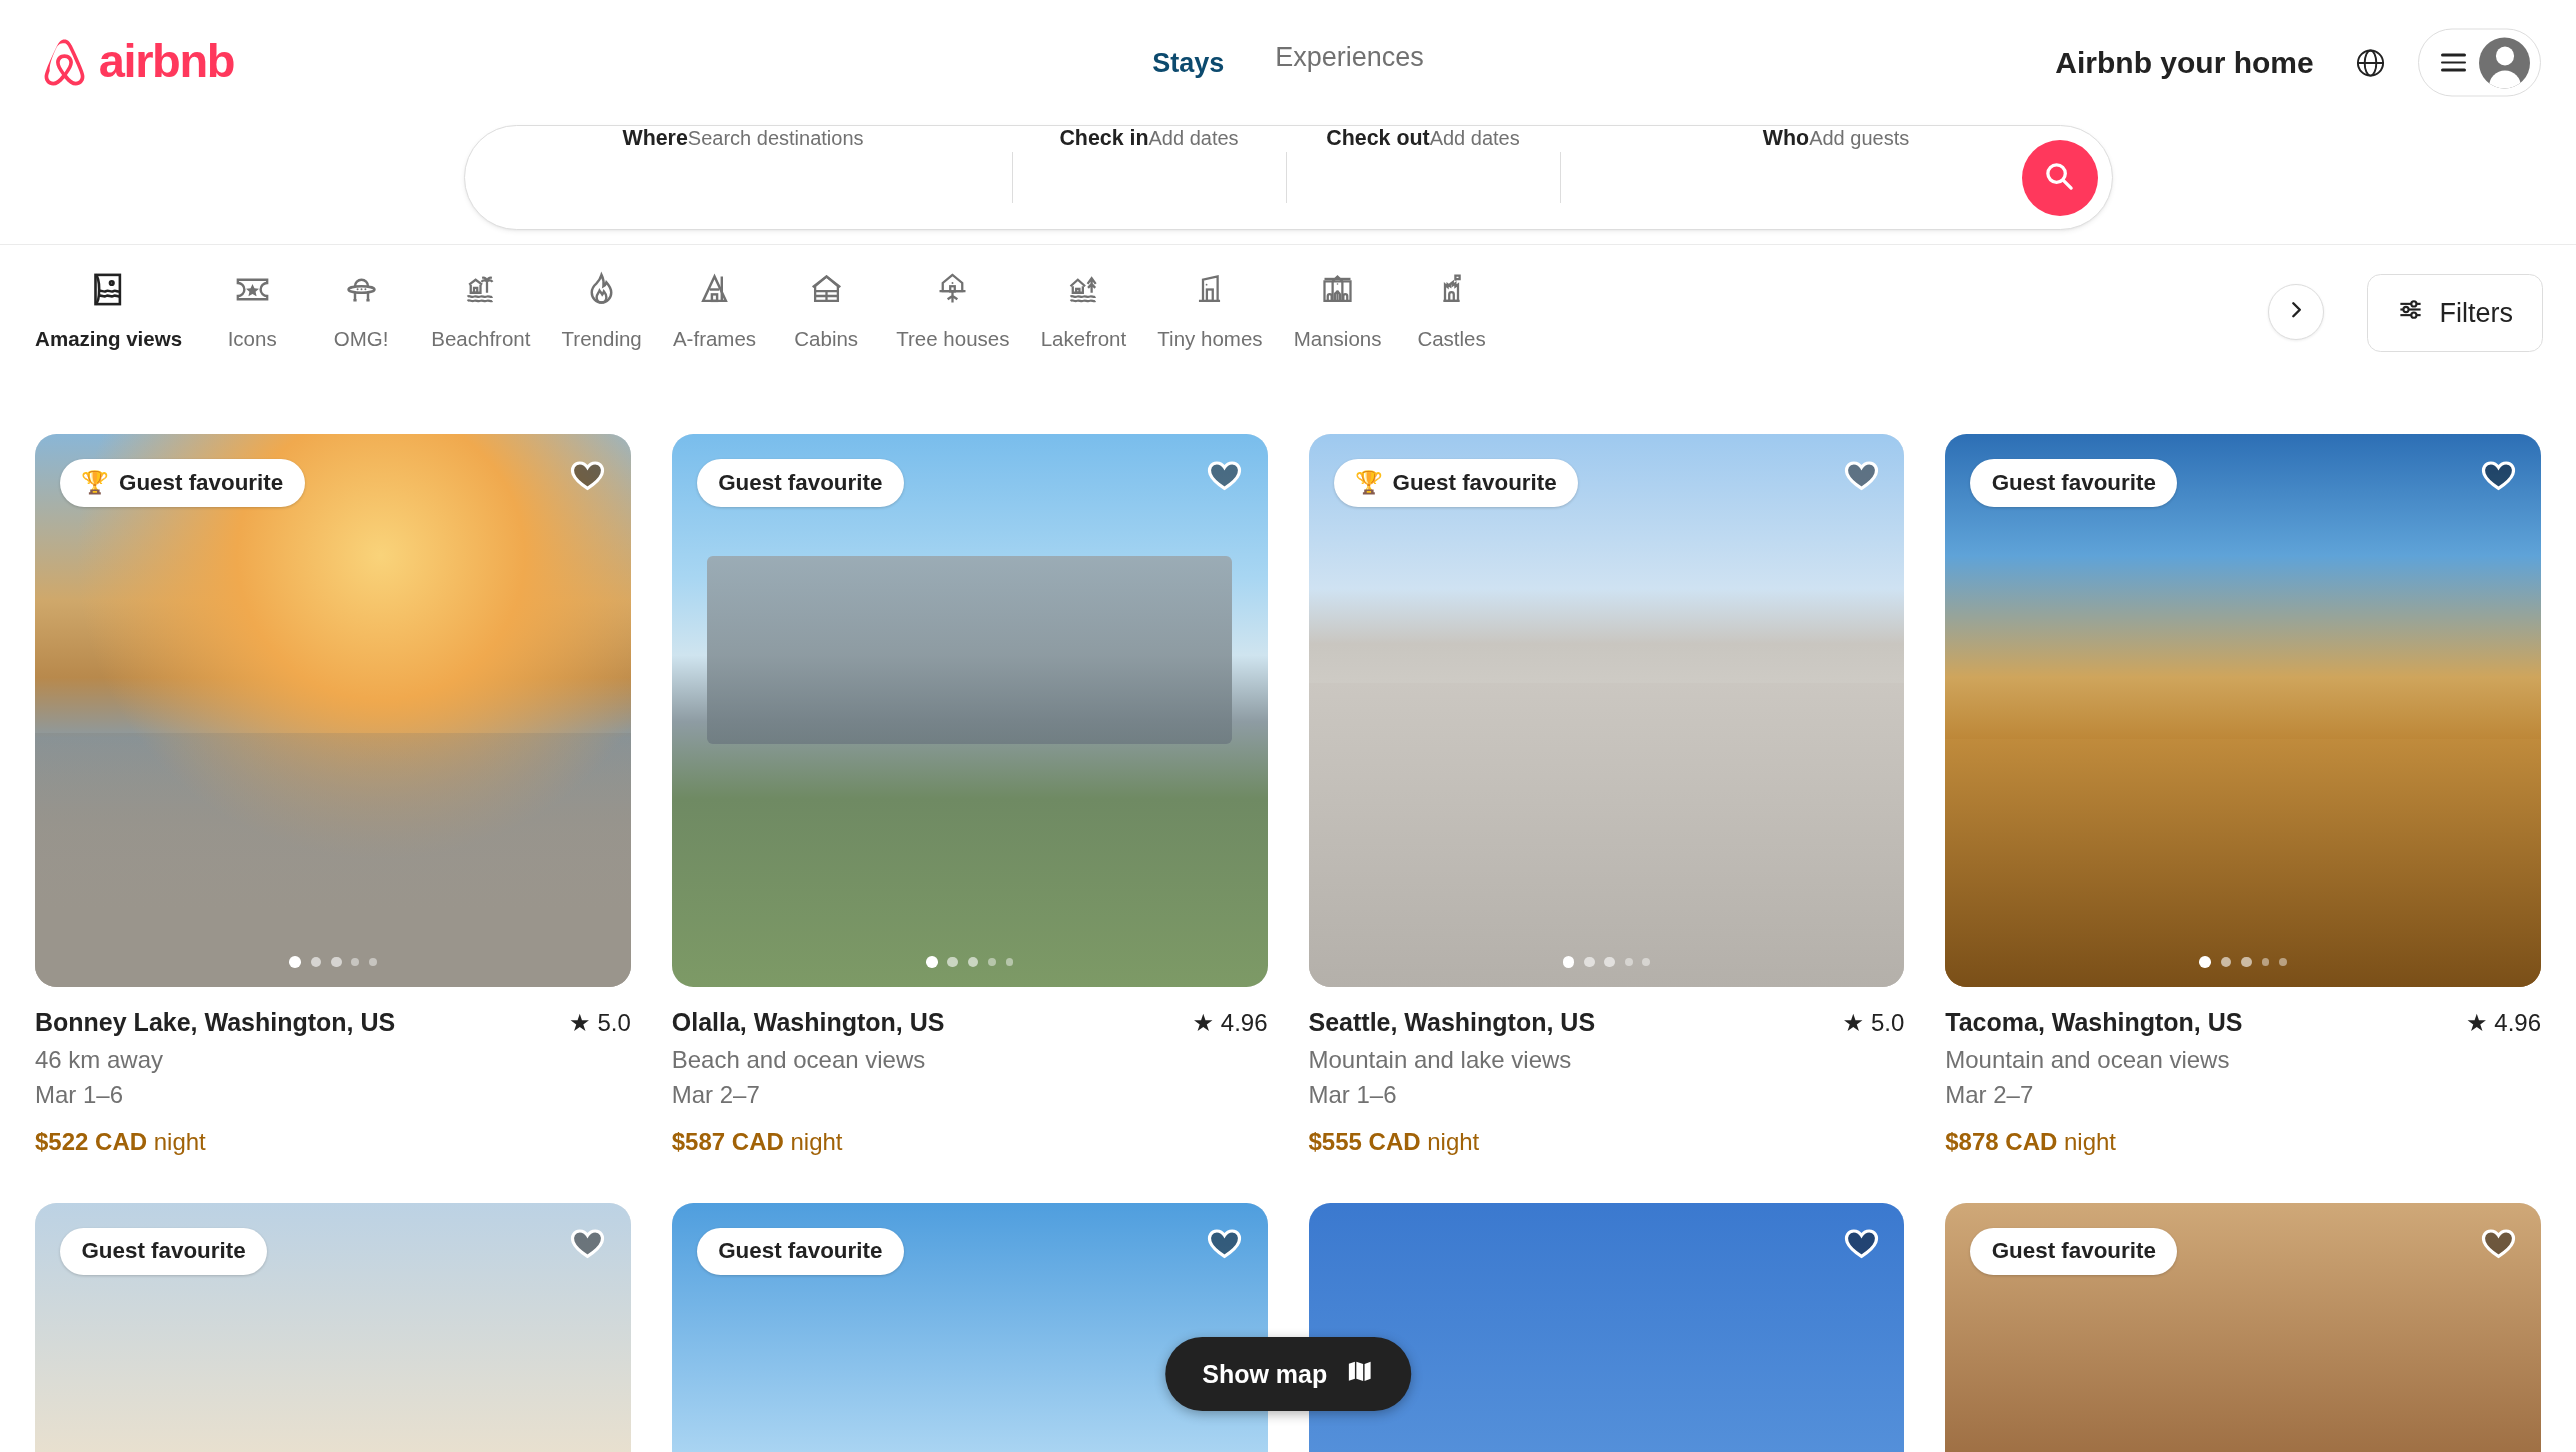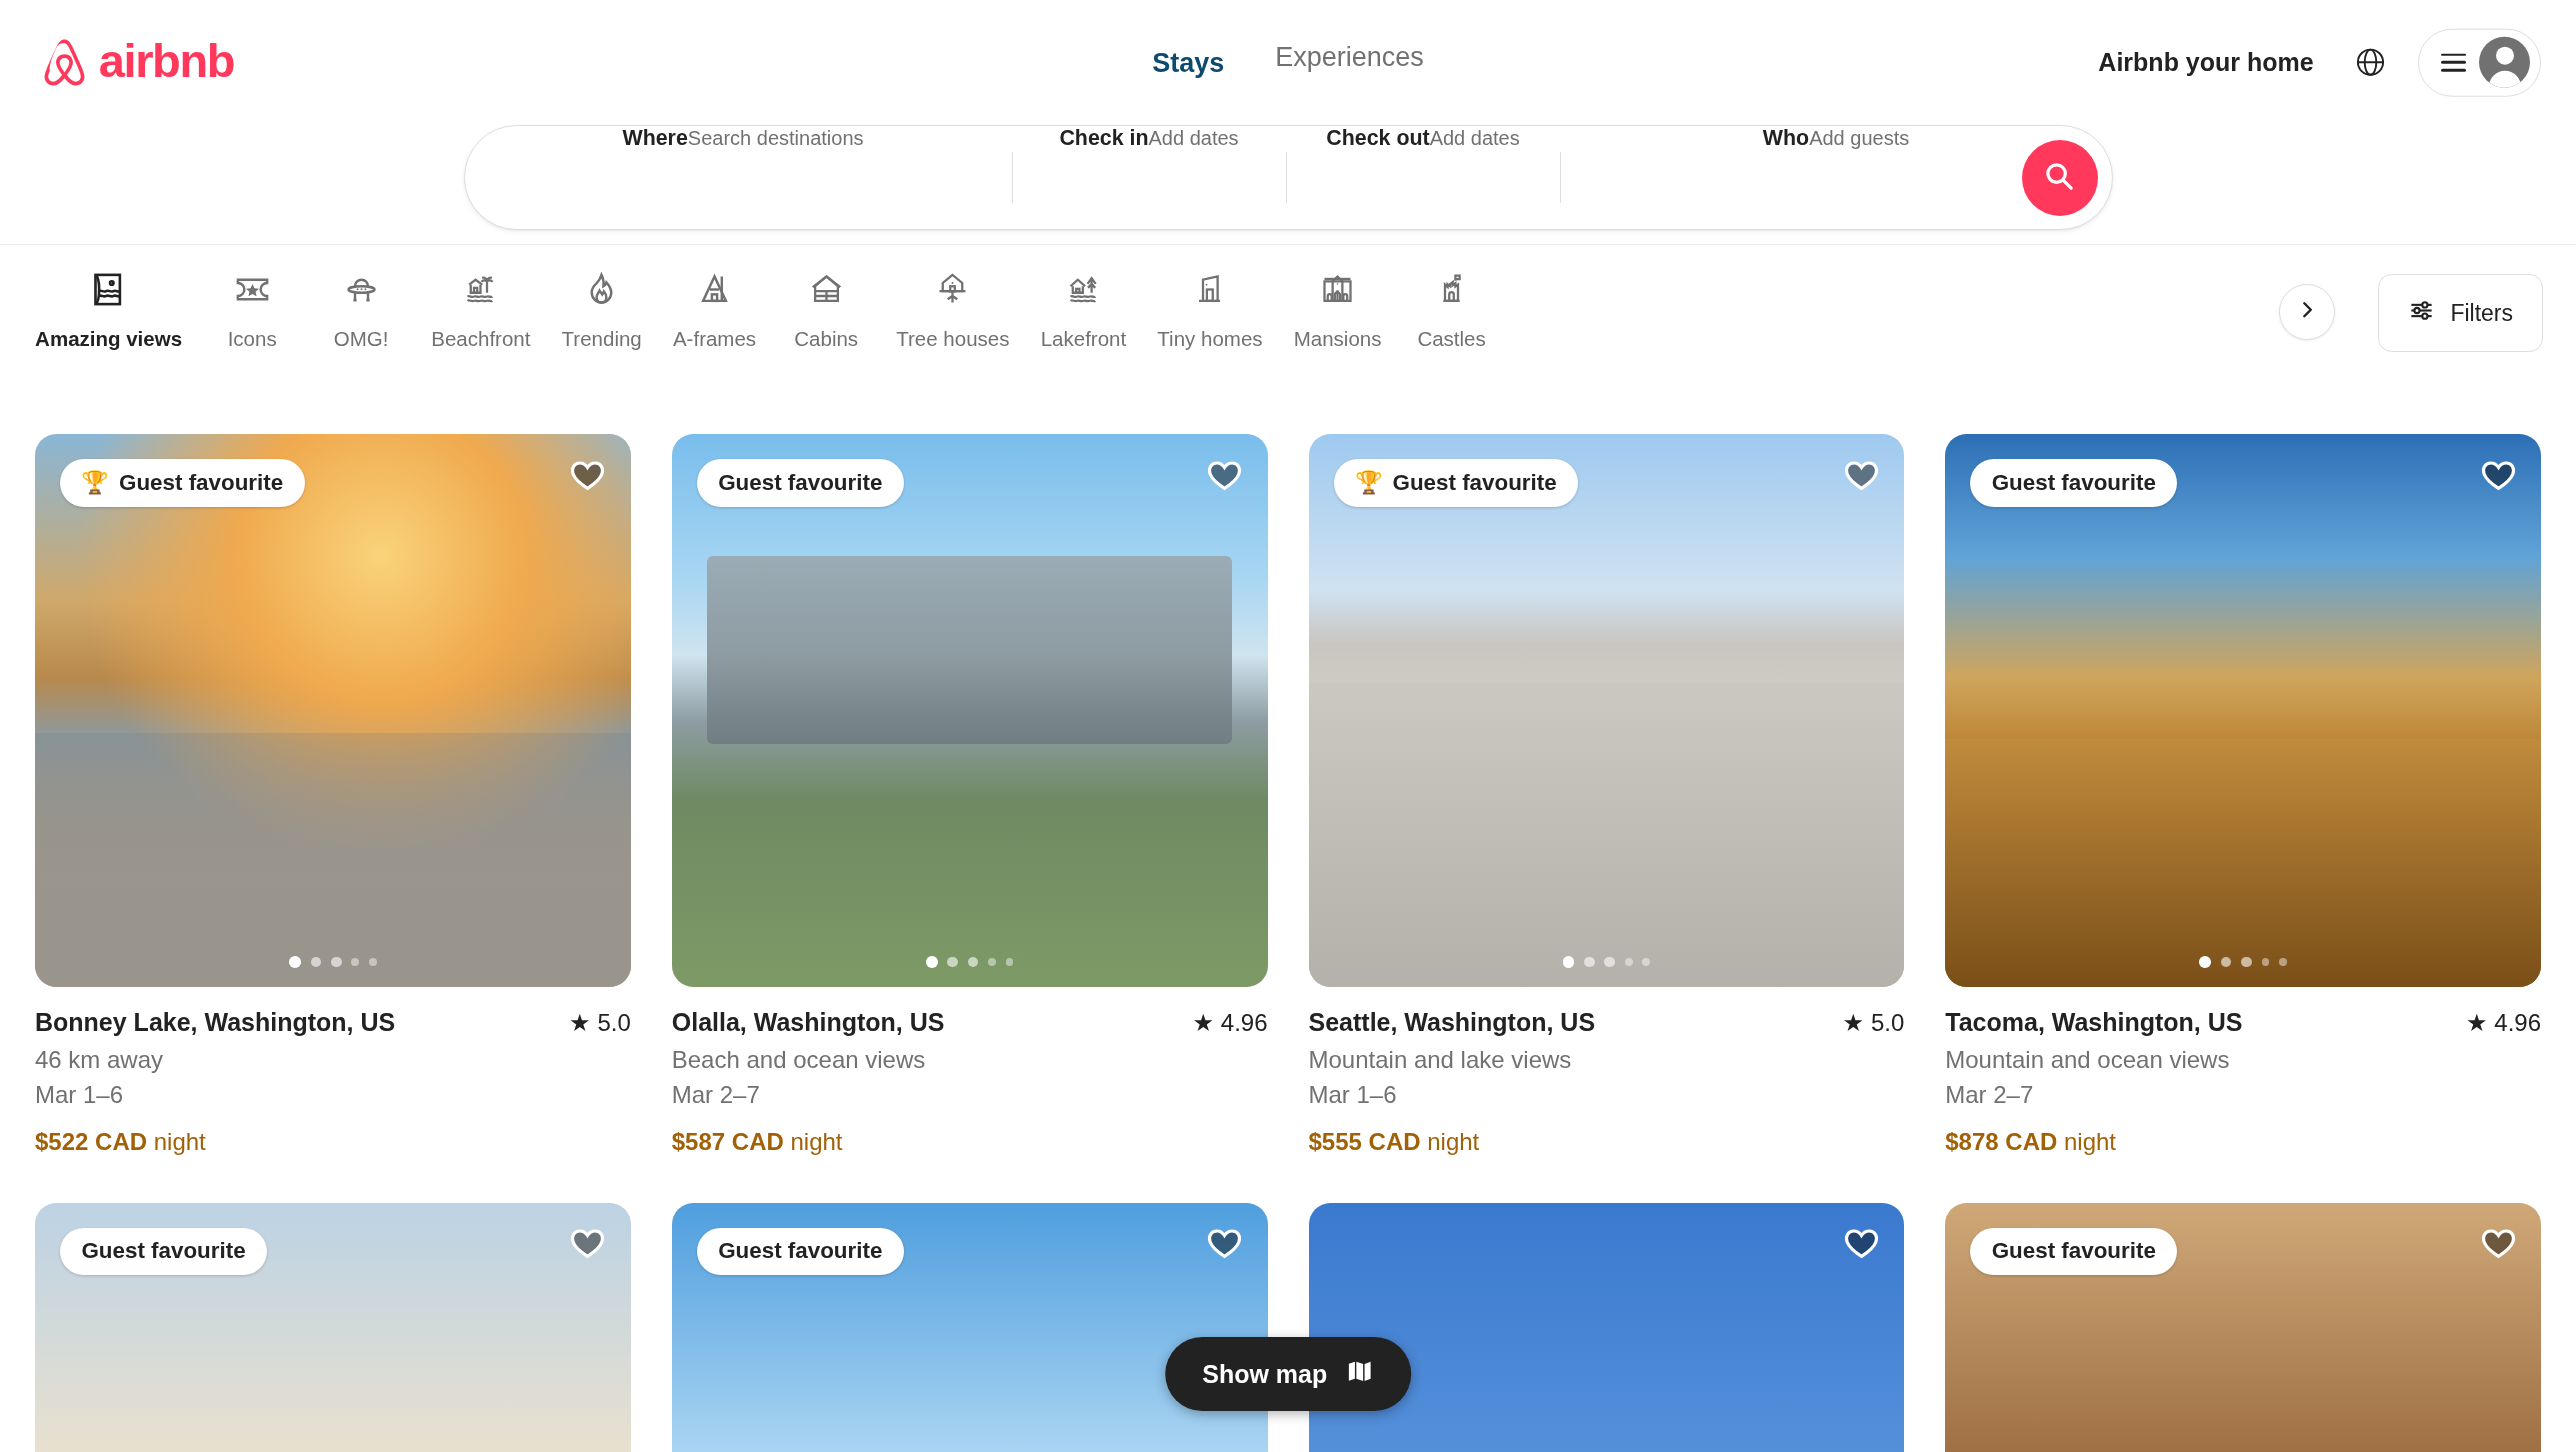--- a/index.html
+++ b/index.html
@@ -57,21 +57,21 @@
   .header-right {
     position: absolute;
     right: 35px;
     top: 50%;
     transform: translateY(-50%);
     display: flex;
     align-items: center;
     gap: 7.8px;
   }
   .host-link {
-    font-size: 25px;
+    font-size: 30px;
     font-weight: 700;
     color: #222222;
     padding: 17.5px 21.4px;
     border-radius: 39px;
     cursor: pointer;
     white-space: nowrap;
   }
   .globe-btn {
     width: 56px; height: 56px;
     border-radius: 50%;
@@ -200,21 +200,21 @@
     box-shadow: 0 1px 2.9px rgba(0,0,0,0.08);
   }
   .filters-btn {
     flex: 0 0 auto;
     display: flex; align-items: center; gap: 15.6px;
     height: 78px;
     padding: 0 29px;
     border: 1px solid #DDDDDD;
     border-radius: 13.6px;
     background: #fff;
-    font-size: 23px;
+    font-size: 27px;
     font-weight: 400;
     color: #222;
     margin-top: 29px;
     cursor: pointer;
     white-space: nowrap;
   }
 
   
   .grid {
     display: grid;

